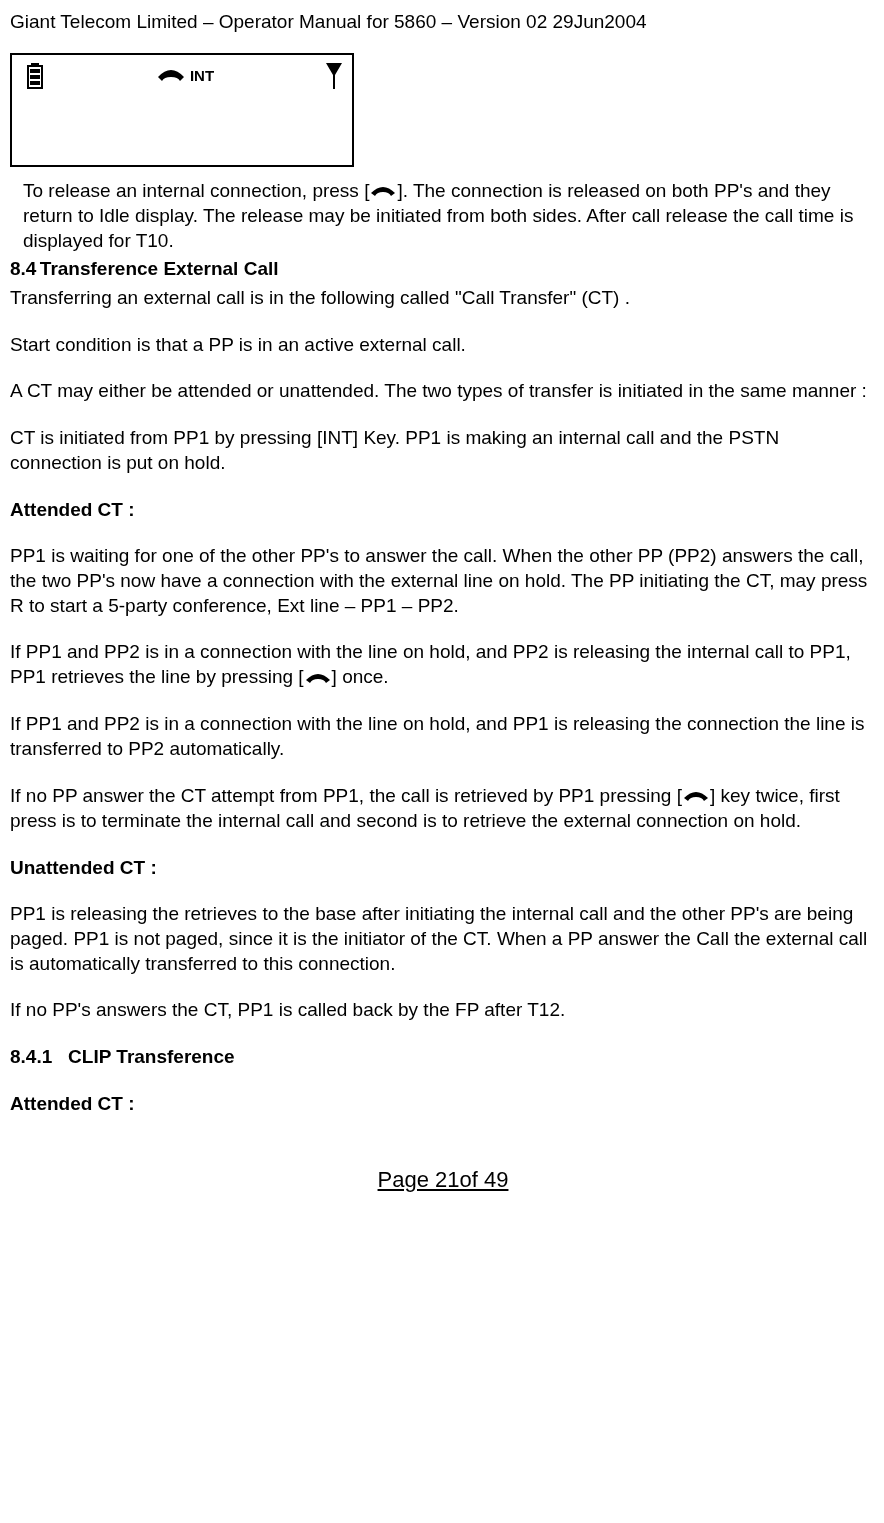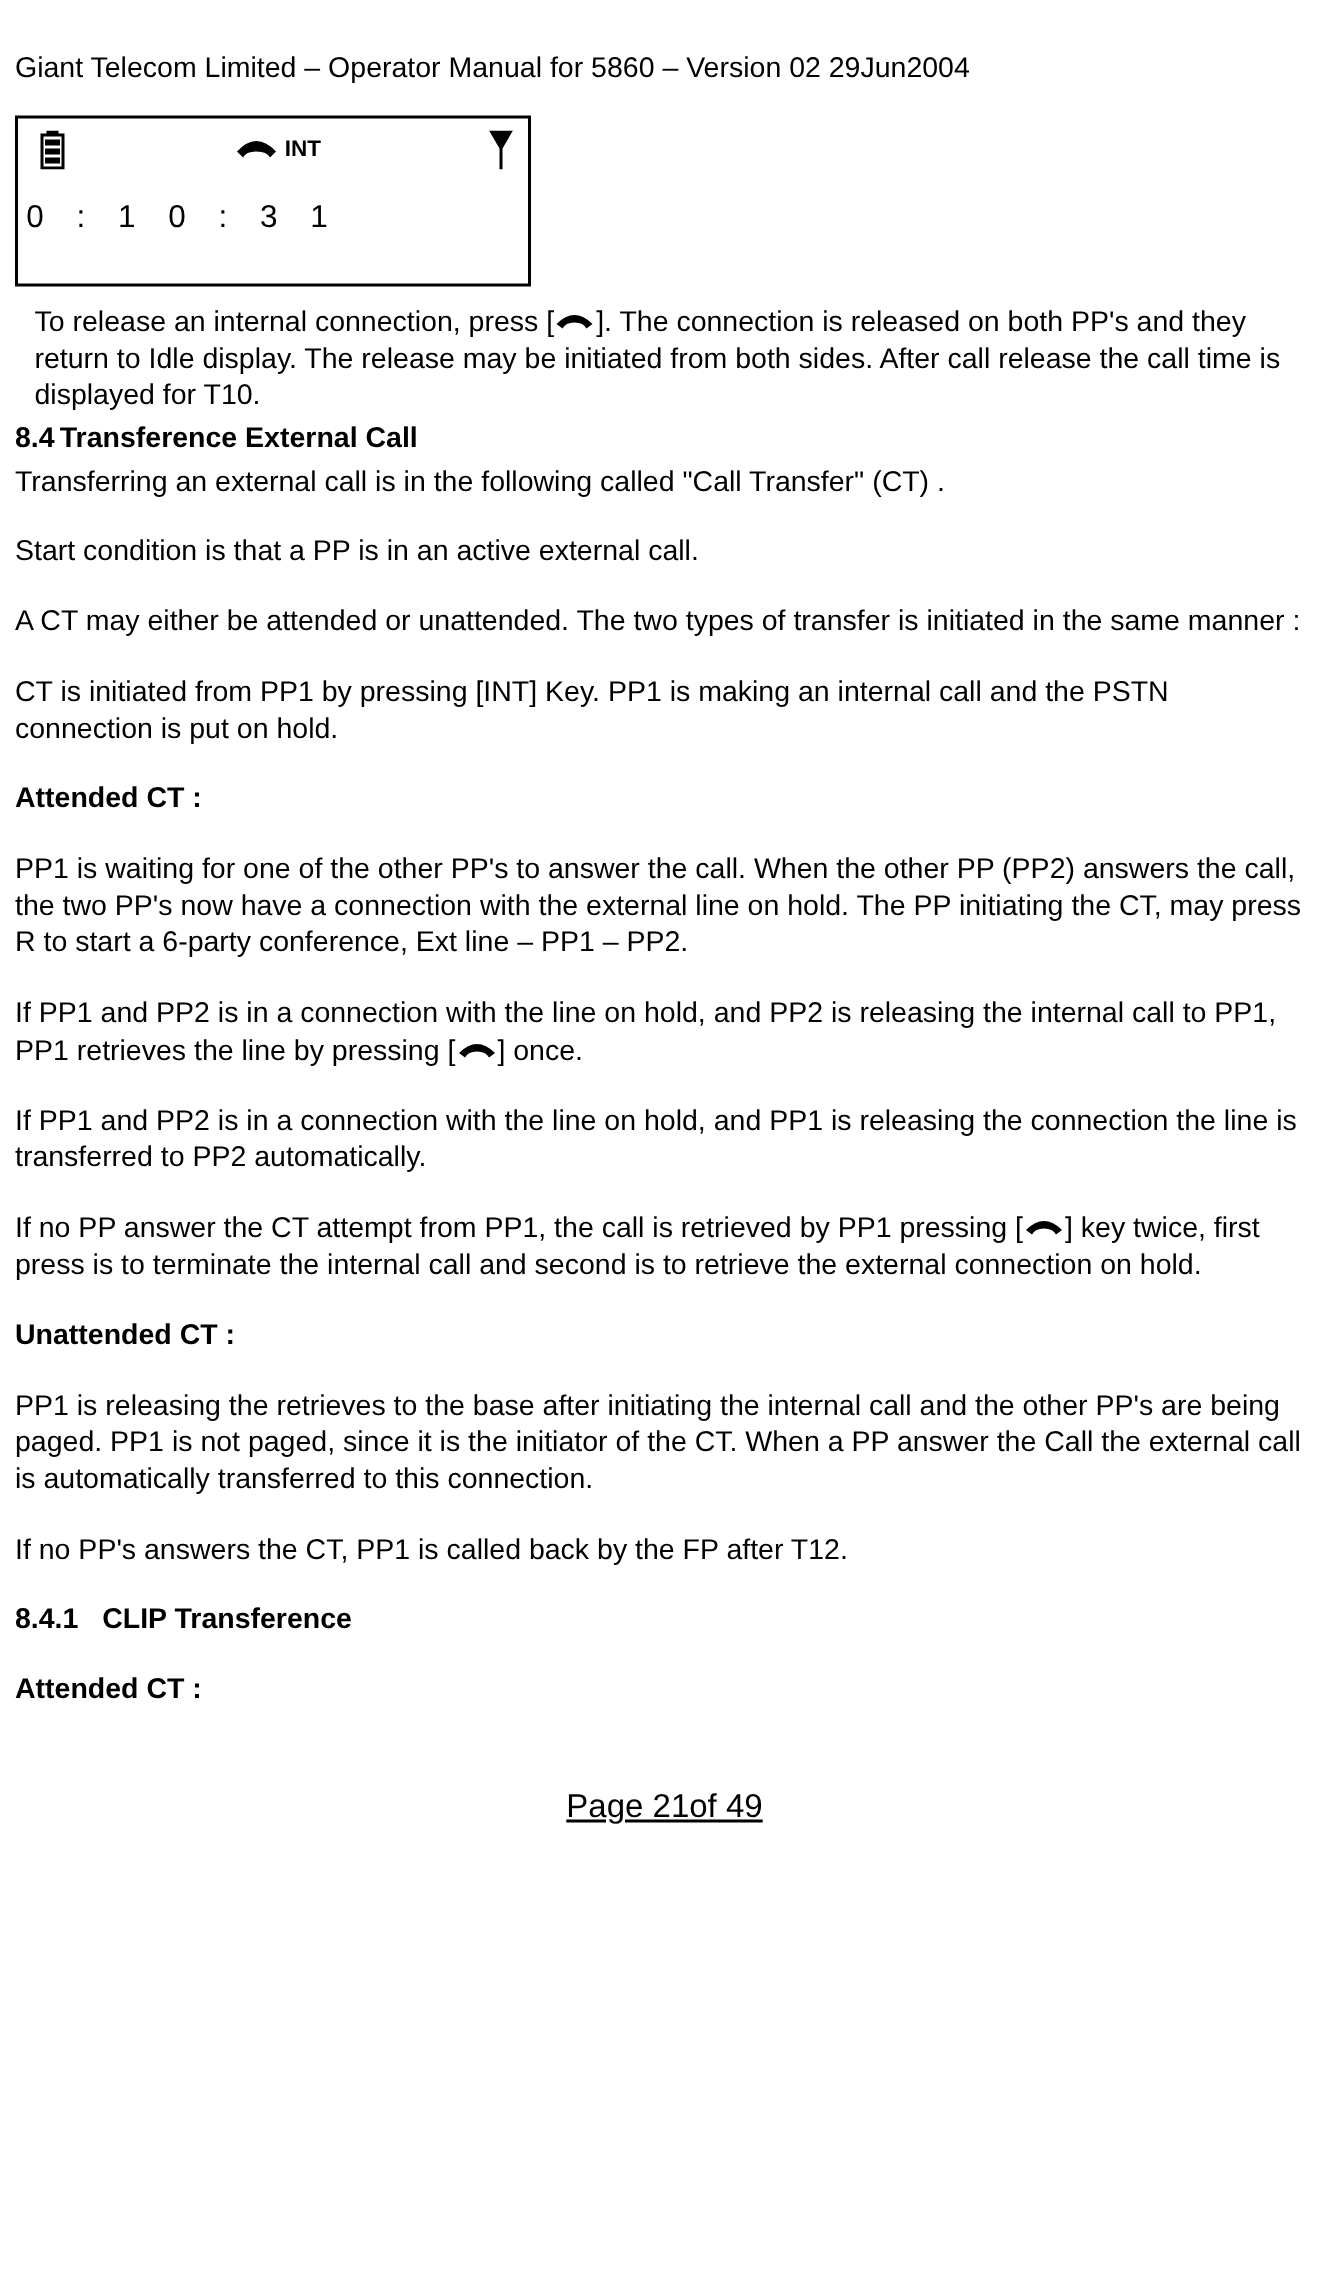--- a/index.html
+++ b/index.html
@@ -7,21 +7,20 @@
     font-size: 19px;
     line-height: 1.3;
     margin: 0;
     padding: 10px 8px 10px 10px;
     color: #000;
     width: 866px;
   }
   .header-line {
     font-size: 19px;
     margin-bottom: 18px;
-    margin-top: 24px;
   }
   .lcd-box {
     border: 2px solid #000;
     width: 340px;
     height: 110px;
     position: relative;
     margin-bottom: 12px;
   }
   .lcd-top {
     display: flex;
@@ -93,41 +92,40 @@
           </svg>
       </span>
       <span class="int-label">INT</span>
     </span>
     <span class="icon-antenna">
       <svg width="16" height="26" viewBox="0 0 16 26">
           <path d="M0 0 L16 0 L9 12 L9 26 L7 26 L7 12 Z" fill="#000"></path>
         </svg>
     </span>
   </div>
-  <div class="lcd-time">0 : 1 0 : 3 1</div>
 </div>
 
 <p class="tight">
   <span>To release an internal connection, press [</span><span class="inline-icon"><svg width="26" height="12" viewBox="0 0 26 12">
         <path d="M1 8 Q13 -4 25 8 L21 11 Q19 7 13 7 Q7 7 5 11 Z" fill="#000"></path>
       </svg></span><span>]. The connection is released on both PP's and they return to Idle display. The release may be initiated from both sides. After call release the call time is displayed for T10.</span>
 </p>
 
 <div class="section-heading">
   <span class="num">8.4</span>&nbsp;&nbsp;&nbsp;<span>Transference External Call</span>
 </div>
 
 <p>Transferring an external call is in the following called "Call Transfer" (CT) .</p>
 <p>Start condition is that a PP is in an active external call.</p>
 <p>A CT may either be attended or unattended. The two types of transfer is initiated in the same manner :</p>
 <p>CT is initiated from PP1 by pressing [INT] Key. PP1 is making an internal call and the PSTN connection is put on hold.</p>
 
 <p class="underline-bold">Attended CT :</p>
 
-<p>PP1 is waiting for one of the other PP's to answer the call. When the other PP (PP2) answers the call, the two PP's now have a connection with the external line on hold. The PP initiating the CT, may press R to start a 6-party conference, Ext line – PP1 – PP2.</p>
+<p>PP1 is waiting for one of the other PP's to answer the call. When the other PP (PP2) answers the call, the two PP's now have a connection with the external line on hold. The PP initiating the CT, may press R to start a 5-party conference, Ext line – PP1 – PP2.</p>
 
 <p>
   <span>If PP1 and PP2 is in a connection with the line on hold, and PP2 is releasing the internal call to PP1, PP1 retrieves the line by pressing [</span><span class="inline-icon"><svg width="26" height="12" viewBox="0 0 26 12">
         <path d="M1 8 Q13 -4 25 8 L21 11 Q19 7 13 7 Q7 7 5 11 Z" fill="#000"></path>
       </svg></span><span>] once.</span>
 </p>
 
 <p>If PP1 and PP2 is in a connection with the line on hold, and PP1 is releasing the connection the line is transferred to PP2 automatically.</p>
 
 <p>

